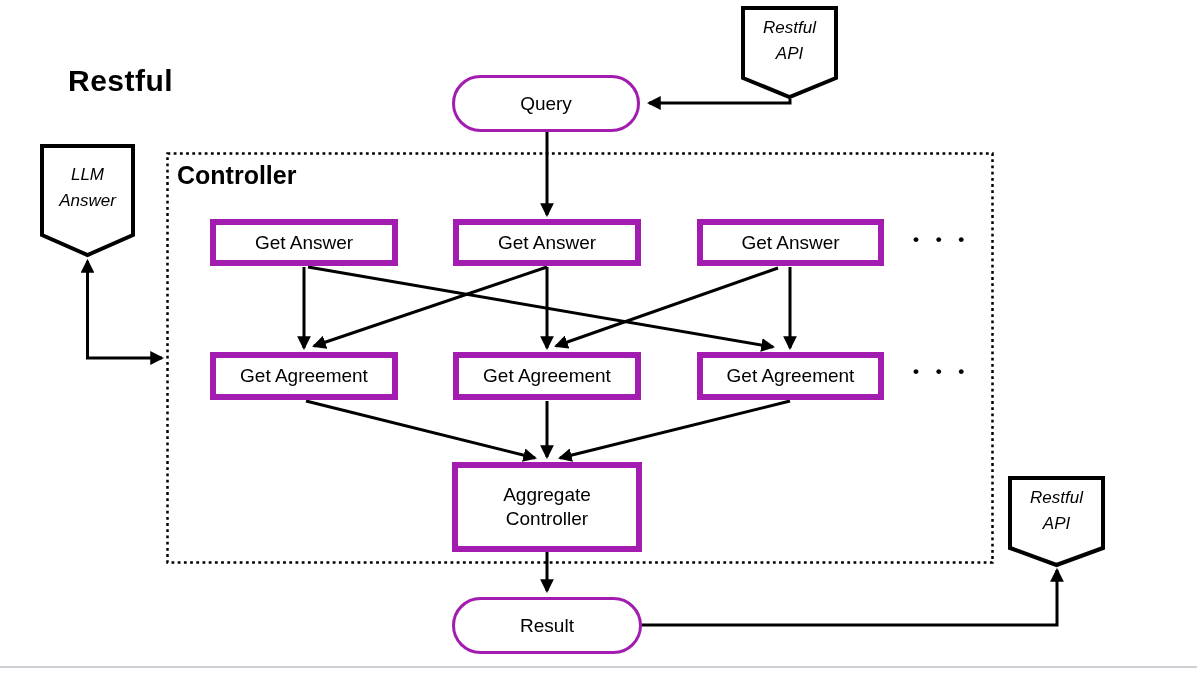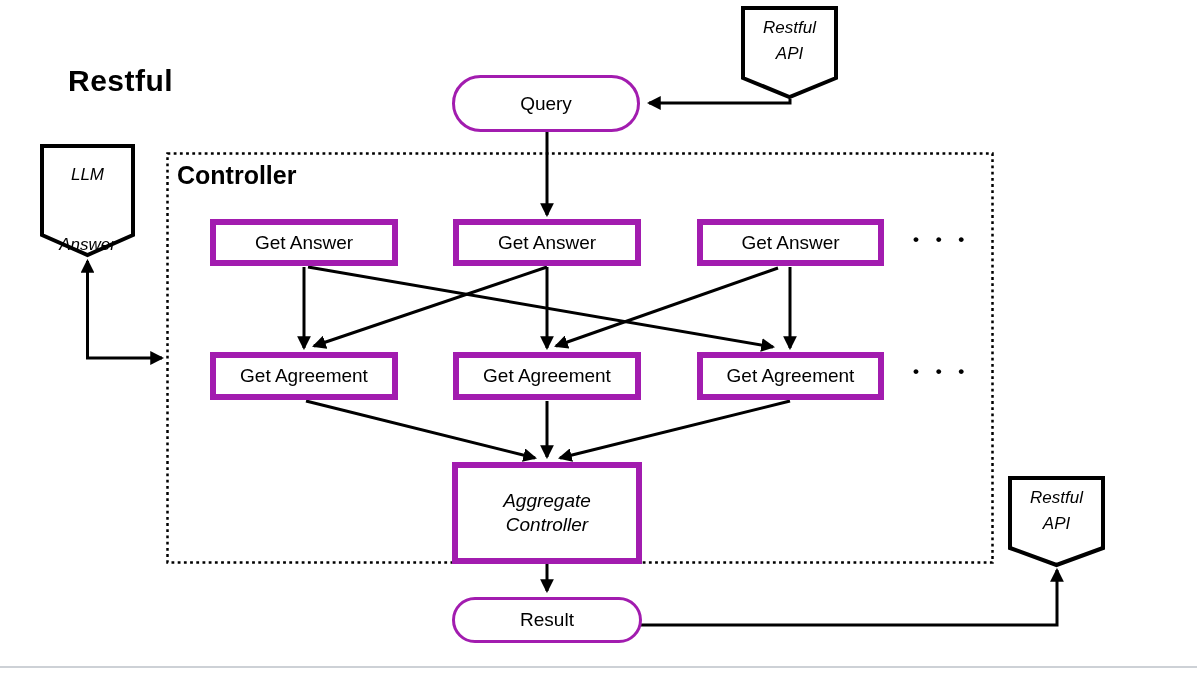--- a/index.html
+++ b/index.html
@@ -112,33 +112,33 @@
   </svg>
 
   <div class="page-title">Restful</div>
 
   <div class="controller-label">Controller</div>
 
   <div class="pent-label twoline" style="left:743px; top:15px; width:93px;">
     <span>Restful</span>
     <span>API</span>
   </div>
-  <div class="pent-label twoline" style="left:42px; top:162px; width:91px;gap:44px;">
+  <div class="pent-label twoline" style="left:42px; top:162px; width:91px;">
     <span>LLM</span>
     <span>Answer</span>
   </div>
   <div class="pent-label twoline" style="left:1010px; top:485px; width:93px;">
     <span>Restful</span>
     <span>API</span>
   </div>
 
   <div class="node stadium" style="left:452px; top:75px; width:188px; height:57px;">
     <span>Query</span>
   </div>
-  <div class="node stadium" style="left:452px; top:597px; width:190px; height:46px;">
+  <div class="node stadium" style="left:452px; top:597px; width:190px; height:57px;">
     <span>Result</span>
   </div>
 
   <div class="node" style="left:210px; top:219px; width:188px; height:47px;">
     <span>Get Answer</span>
   </div>
   <div class="node" style="left:453px; top:219px; width:188px; height:47px;">
     <span>Get Answer</span>
   </div>
   <div class="node" style="left:697px; top:219px; width:187px; height:47px;">
@@ -150,21 +150,21 @@
     <span>Get Agreement</span>
   </div>
   <div class="node" style="left:453px; top:352px; width:188px; height:48px;">
     <span>Get Agreement</span>
   </div>
   <div class="node" style="left:697px; top:352px; width:187px; height:48px;">
     <span>Get Agreement</span>
   </div>
   <div class="ellipsis" style="left:913px; top:362px;">• • •</div>
 
-  <div class="node twoline" style="left:452px; top:462px; width:190px; height:102px;font-style:italic;">
+  <div class="node twoline" style="left:452px; top:462px; width:190px; height:90px;">
     <div>
       <span>Aggregate</span>
       <span>Controller</span>
     </div>
   </div>
 
   <div class="slide-edge"></div>
 
 </div>
 

